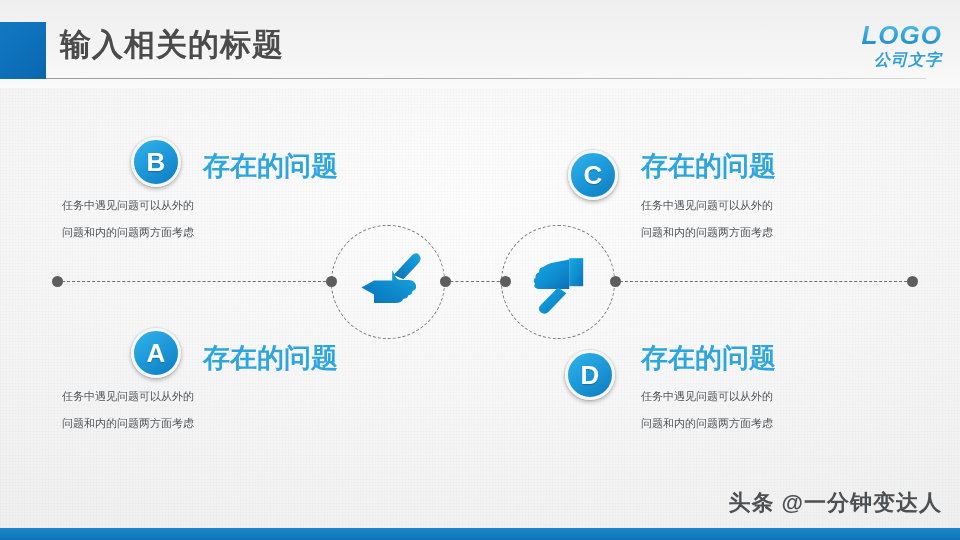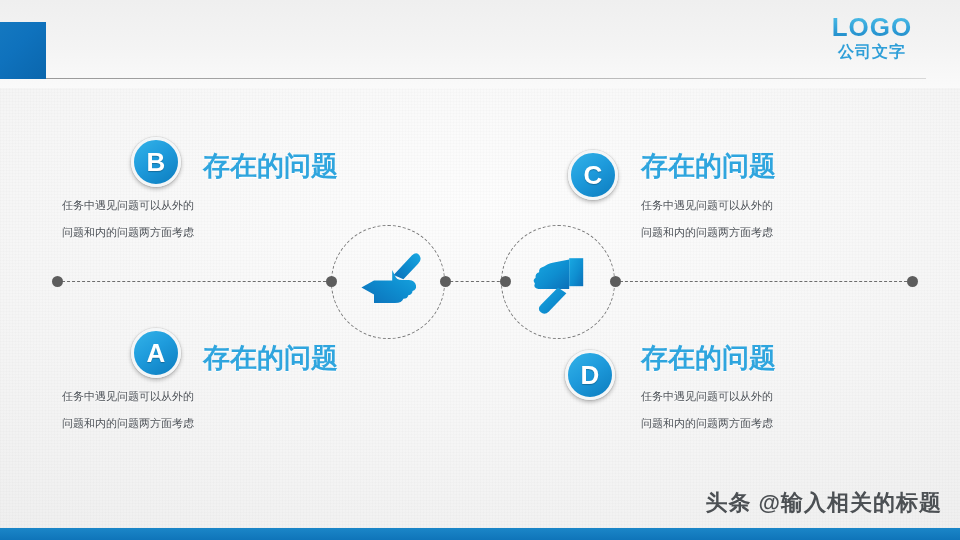--- a/index.html
+++ b/index.html
@@ -60,24 +60,25 @@
     font-size: 31px;
     font-weight: bold;
     color: #4b4b4b;
     letter-spacing: 1px;
     text-shadow: 0 1px 0 #ffffff;
     z-index: 3;
     white-space: nowrap;
   }
   .logo-wrap {
     position: absolute;
-    right: 18px; top: 14px;
+    right: 18px; top: 22px;
     width: 140px;
-    text-align: center;
+    text-align: right;
     z-index: 3;
+    font-style: italic;
   }
   .logo-main {
     font-size: 26px;
     font-weight: bold;
     letter-spacing: 1px;
     background: linear-gradient(180deg, #4fc0e8 0%, #2f9fd8 60%, #1f86c4 100%);
     -webkit-background-clip: text;
     background-clip: text;
     color: #34a6dc;
     -webkit-text-fill-color: transparent;
@@ -211,20 +212,21 @@
   }
 </style>
 </head>
 <body>
 
 <div id="slide">
 
   <div class="header-band"></div>
   <div class="header-accent"></div>
   <div class="header-rule"></div>
+  <div class="slide-title">输入相关的标题</div>
 
   <div class="logo-wrap">
     <div class="logo-main">LOGO</div>
     <div class="logo-sub">公司文字</div>
   </div>
 
   <div class="axis axis-left"></div>
   <div class="axis axis-mid"></div>
   <div class="axis axis-right"></div>
 
@@ -304,16 +306,16 @@
 
   <div class="item">
     <div class="badge badge-d">D</div>
     <div class="item-head head-d">存在的问题</div>
     <div class="item-body body-d">
       <div>任务中遇见问题可以从外的</div>
       <div>问题和内的问题两方面考虑</div>
     </div>
   </div>
 
-  <div class="watermark">头条 @输入相关的标题</div>
+  <div class="watermark">头条 @一分钟变达人</div>
   <div class="footer-bar"></div>
 
 </div>
 
 </body></html>

